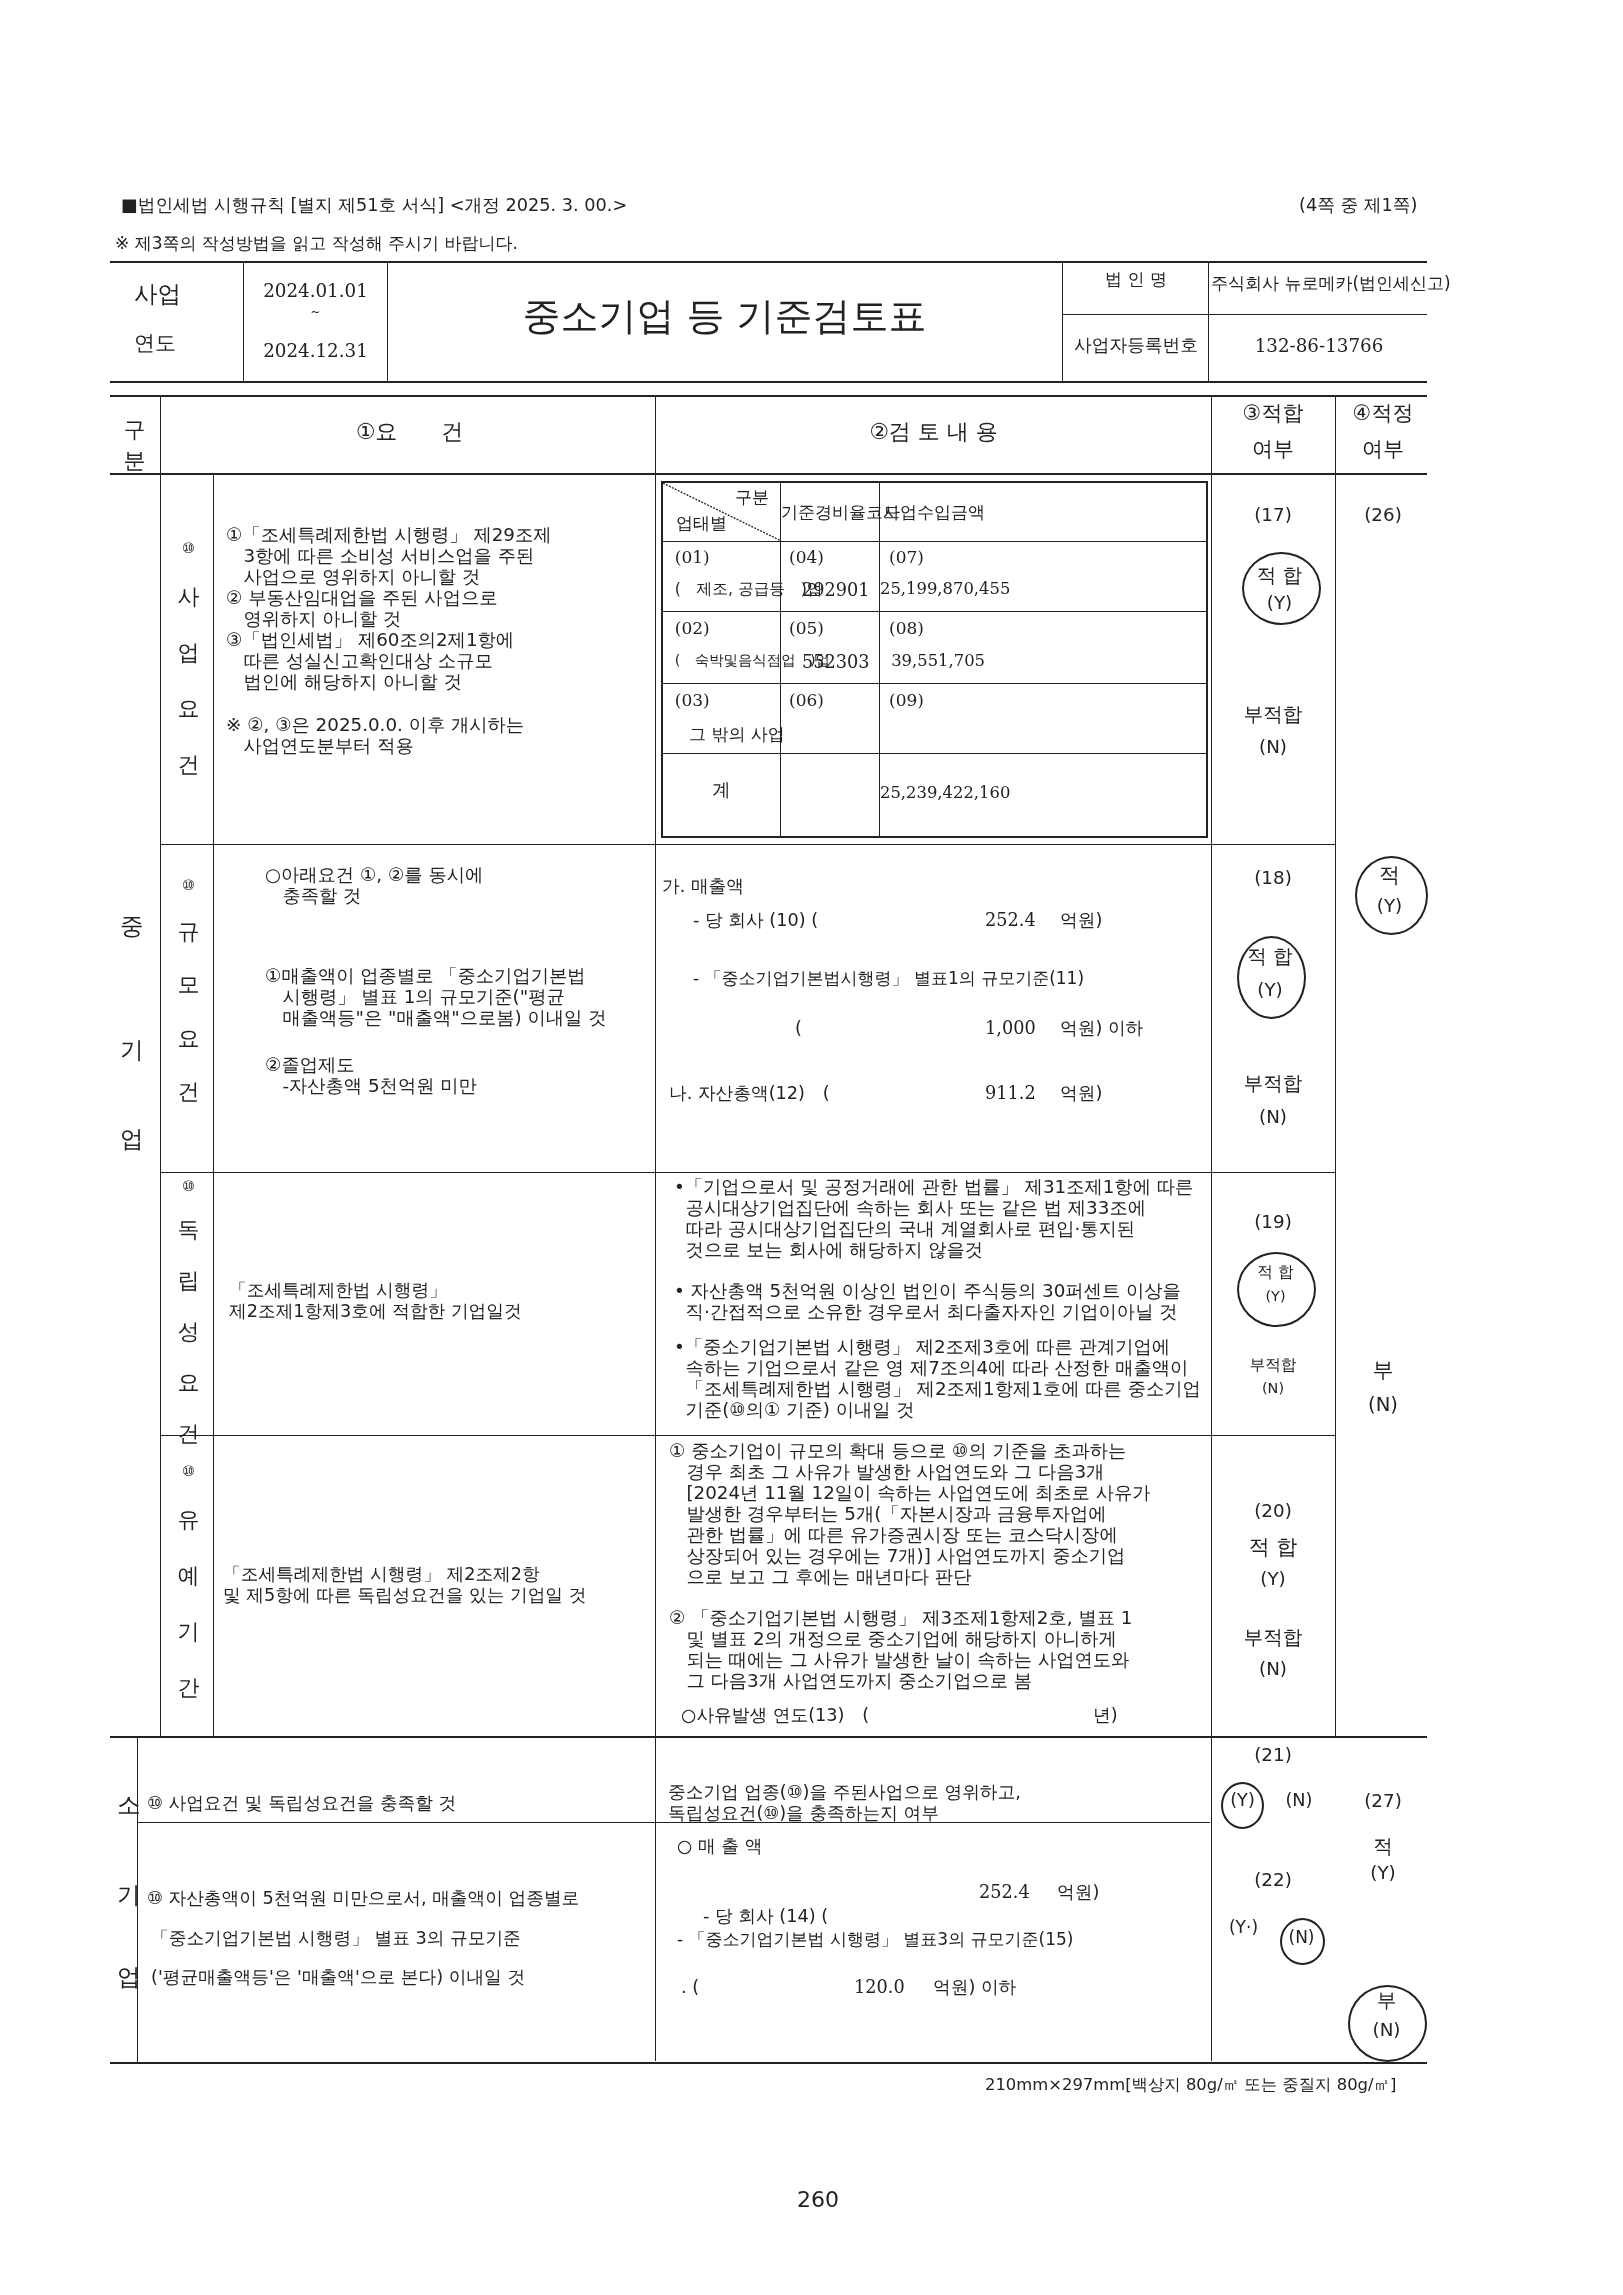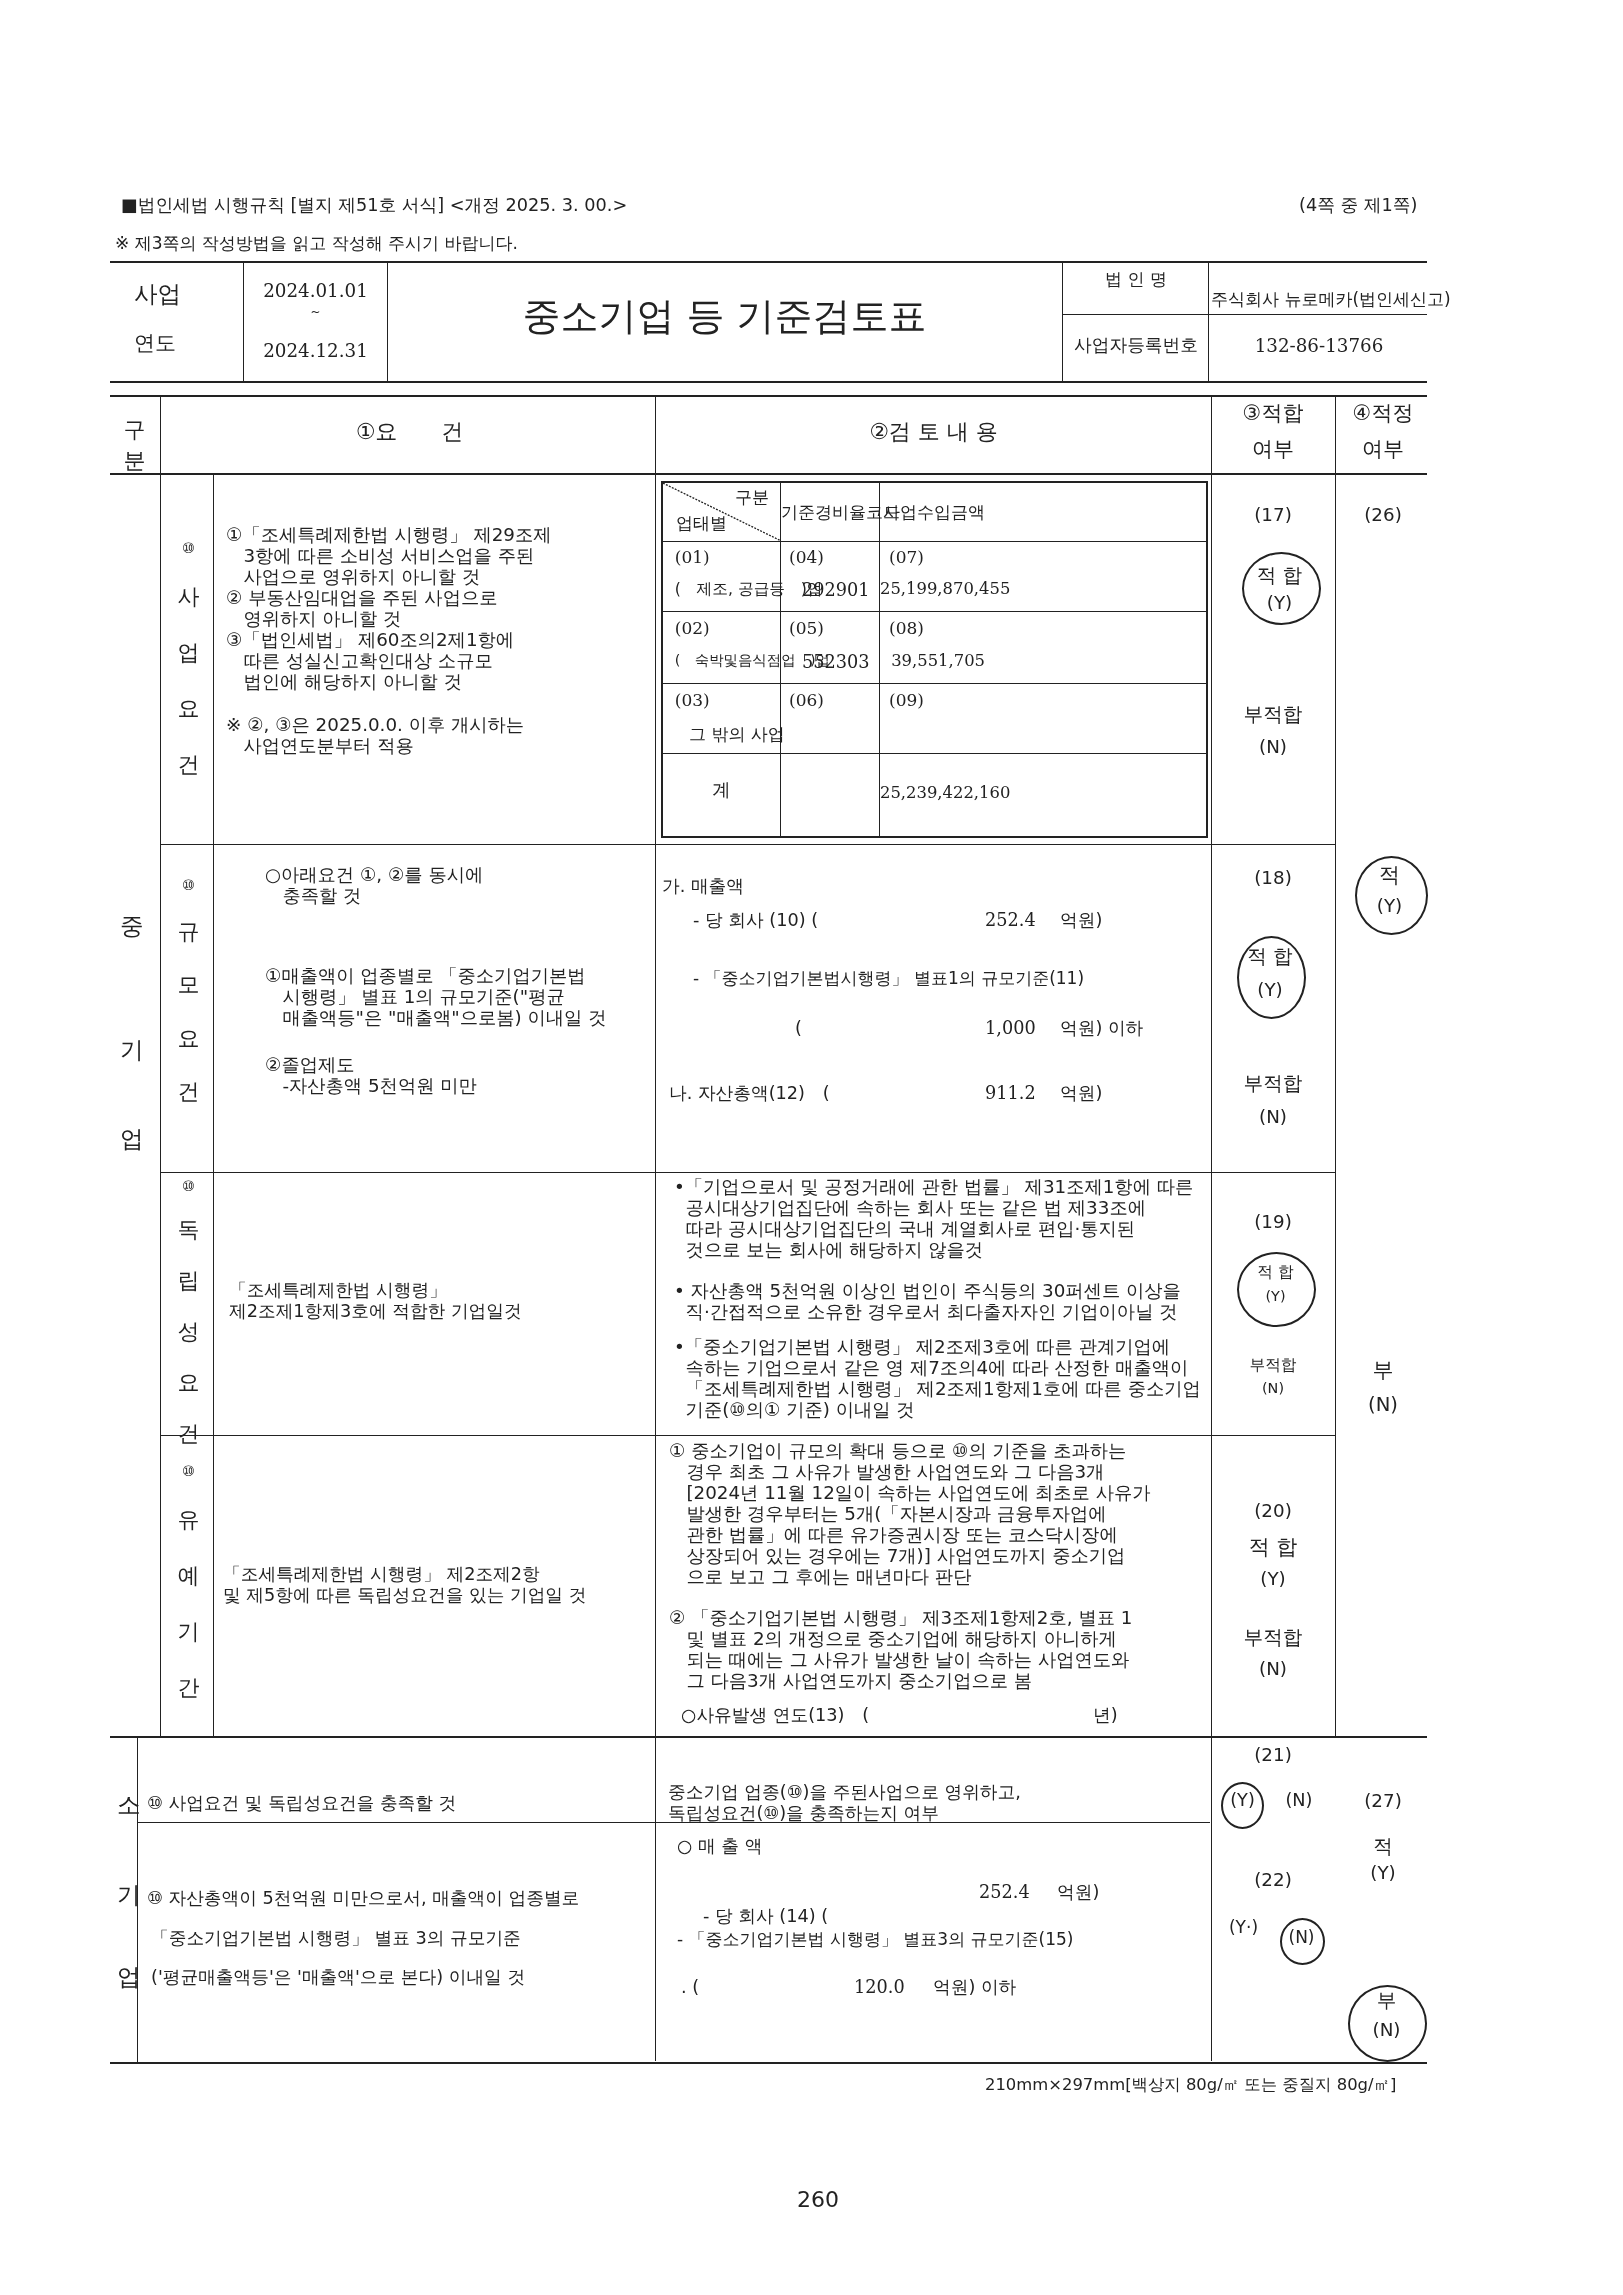--- a/index.html
+++ b/index.html
@@ -31,21 +31,21 @@
 <div class="vline" style="left:1208px;top:261px;height:122px;"></div>
 <div class="hline thin" style="left:1062px;top:314px;width:365px;"></div>
 
 <div class="txt" style="left:134px;top:281px;font-size:23.6px;">사업</div>
 <div class="txt" style="left:134px;top:331px;font-size:21px;">연도</div>
 <div class="txt serif" style="left:245px;top:280px;width:141px;text-align:center;font-size:18.3px;">2024.01.01</div>
 <div class="txt" style="left:245px;top:306px;width:141px;text-align:center;font-size:11.8px;">~</div>
 <div class="txt serif" style="left:245px;top:340px;width:141px;text-align:center;font-size:18.3px;">2024.12.31</div>
 <div class="txt" style="left:389px;top:295px;width:671px;text-align:center;font-size:38px;">중소기업 등 기준검토표</div>
 <div class="txt" style="left:1064px;top:270px;width:144px;text-align:center;font-size:17px;">법 인 명</div>
-<div class="txt" style="left:1211px;top:274px;width:216px;text-align:center;font-size:17px;margin-top:16px;">주식회사 뉴로메카(법인세신고)</div>
+<div class="txt" style="left:1211px;top:274px;width:216px;text-align:center;font-size:17px;">주식회사 뉴로메카(법인세신고)</div>
 <div class="txt" style="left:1064px;top:335px;width:144px;text-align:center;font-size:17.7px;">사업자등록번호</div>
 <div class="txt serif" style="left:1211px;top:335px;width:216px;text-align:center;font-size:18.3px;">132-86-13766</div>
 
 <div class="hline" style="left:110px;top:395px;width:1317px;"></div>
 <div class="hline" style="left:110px;top:473px;width:1317px;"></div>
 <div class="hline" style="left:110px;top:2062px;width:1317px;"></div>
 
 <div class="vline" style="left:160px;top:395px;height:1341px;"></div>
 <div class="vline" style="left:655px;top:395px;height:1666px;"></div>
 <div class="vline" style="left:1211px;top:395px;height:1666px;"></div>

